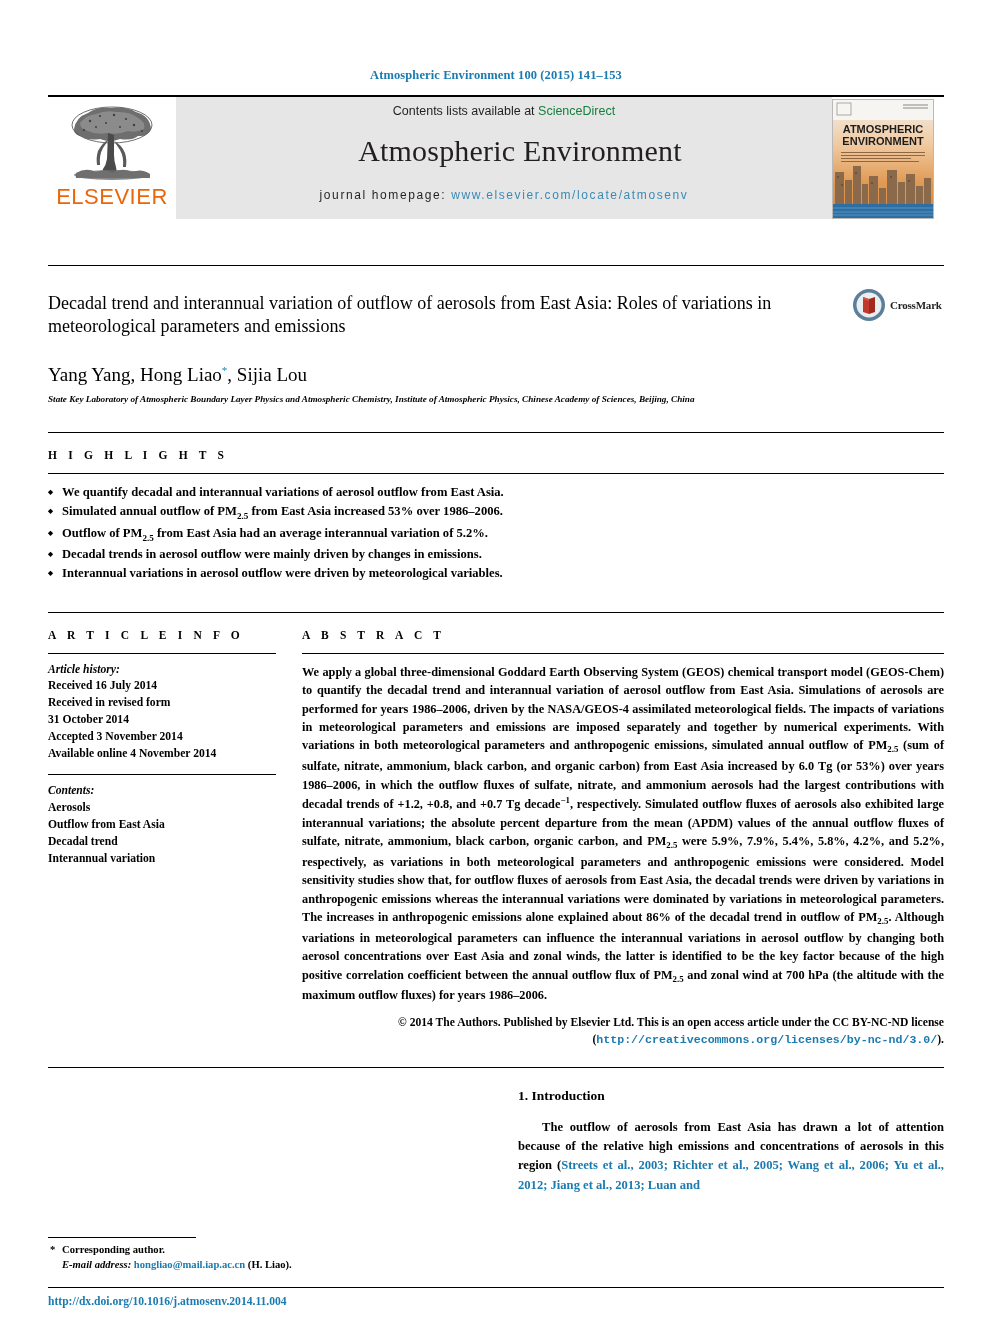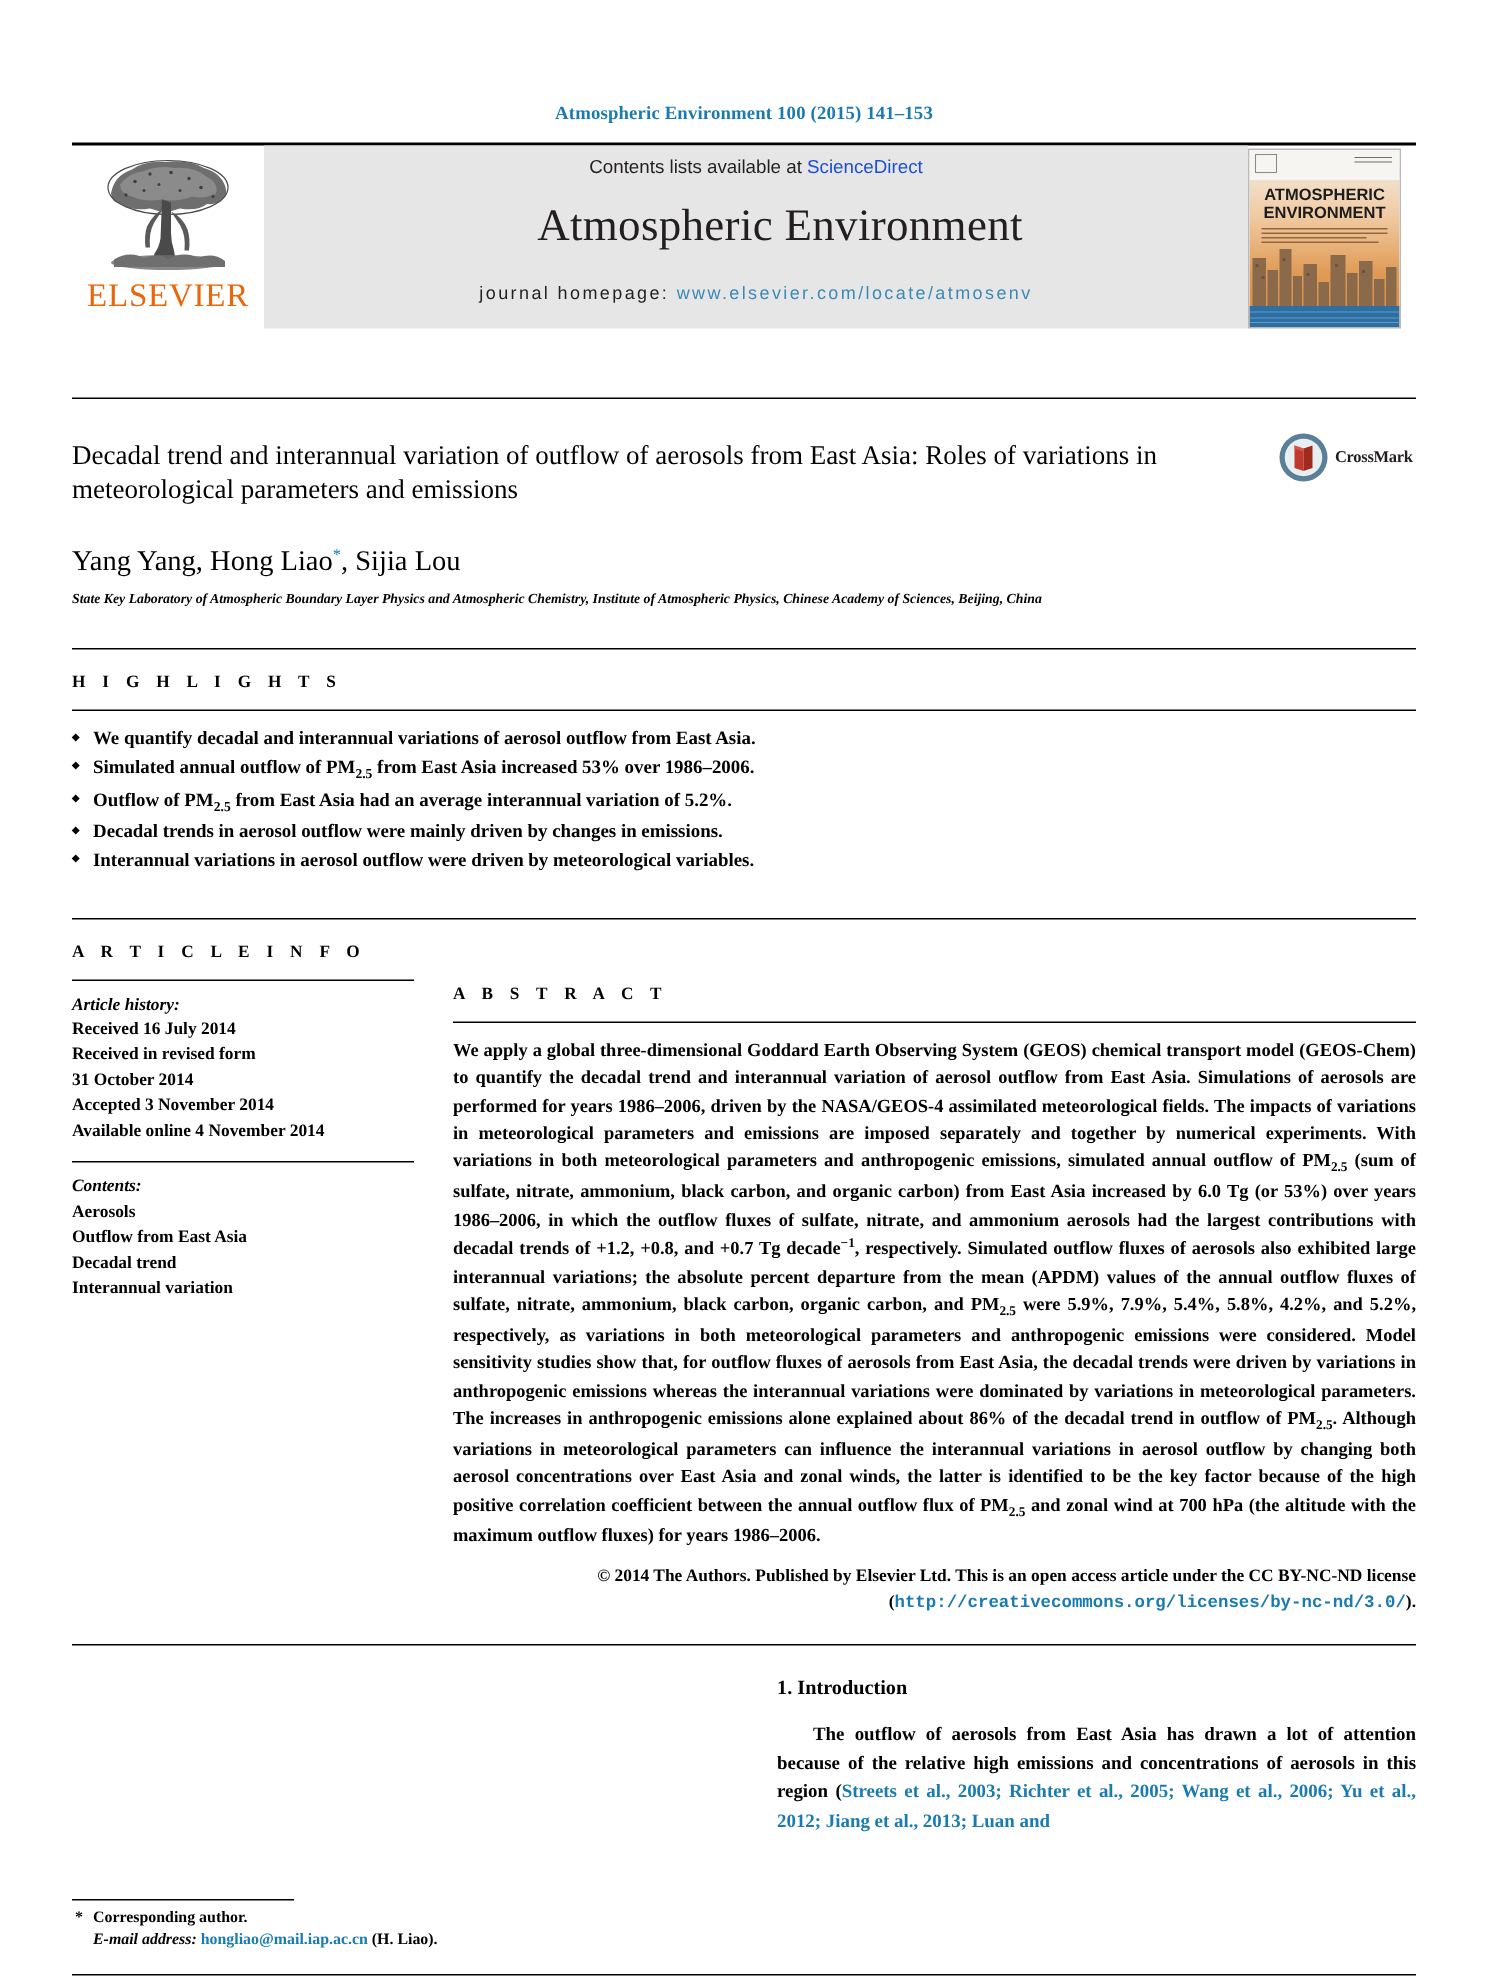--- a/index.html
+++ b/index.html
@@ -50,21 +50,21 @@
     justify-content: flex-start;
     padding-top: 6px;
     box-sizing: border-box;
   }
   .elsevier-tree {
     width: 100px;
     height: 82px;
     display: block;
   }
   .elsevier-word {
-    font-family: Liberation Serif, serif;
+    font-family: Liberation Sans, sans-serif;
     font-size: 22px;
     letter-spacing: 0.5px;
     color: #eb6608;
     line-height: 1;
     margin-top: 1px;
   }
   .journal-band {
     flex: 1 1 auto;
     background: #e6e6e6;
     display: flex;
@@ -74,21 +74,21 @@
     padding-top: 7px;
     box-sizing: border-box;
   }
   .contents-line {
     font-family: "Liberation Sans", sans-serif;
     font-size: 12.5px;
     color: #231f20;
   }
   .contents-line a,
   .sd-link {
-    color: #1d4ed8;
+    color: #15803d;
     text-decoration: none;
   }
   .journal-name {
     font-family: "Liberation Serif", serif;
     font-size: 30px;
     color: #231f20;
     margin-top: 16px;
     letter-spacing: 0.2px;
     margin-left: 32px;
   }
@@ -221,21 +221,20 @@
     padding-top: 16px;
     display: flex;
     gap: 26px;
   }
   .col-info {
     flex: 0 0 228px;
     width: 228px;
   }
   .col-abstract {
     flex: 1 1 auto;
-    margin-top: 28px;
   }
   .info-rule {
     border-top: 1px solid #000;
     margin-top: 12px;
     margin-bottom: 8px;
   }
   .info-label {
     font-family: "Liberation Serif", serif;
     font-style: italic;
     font-weight: bold;

